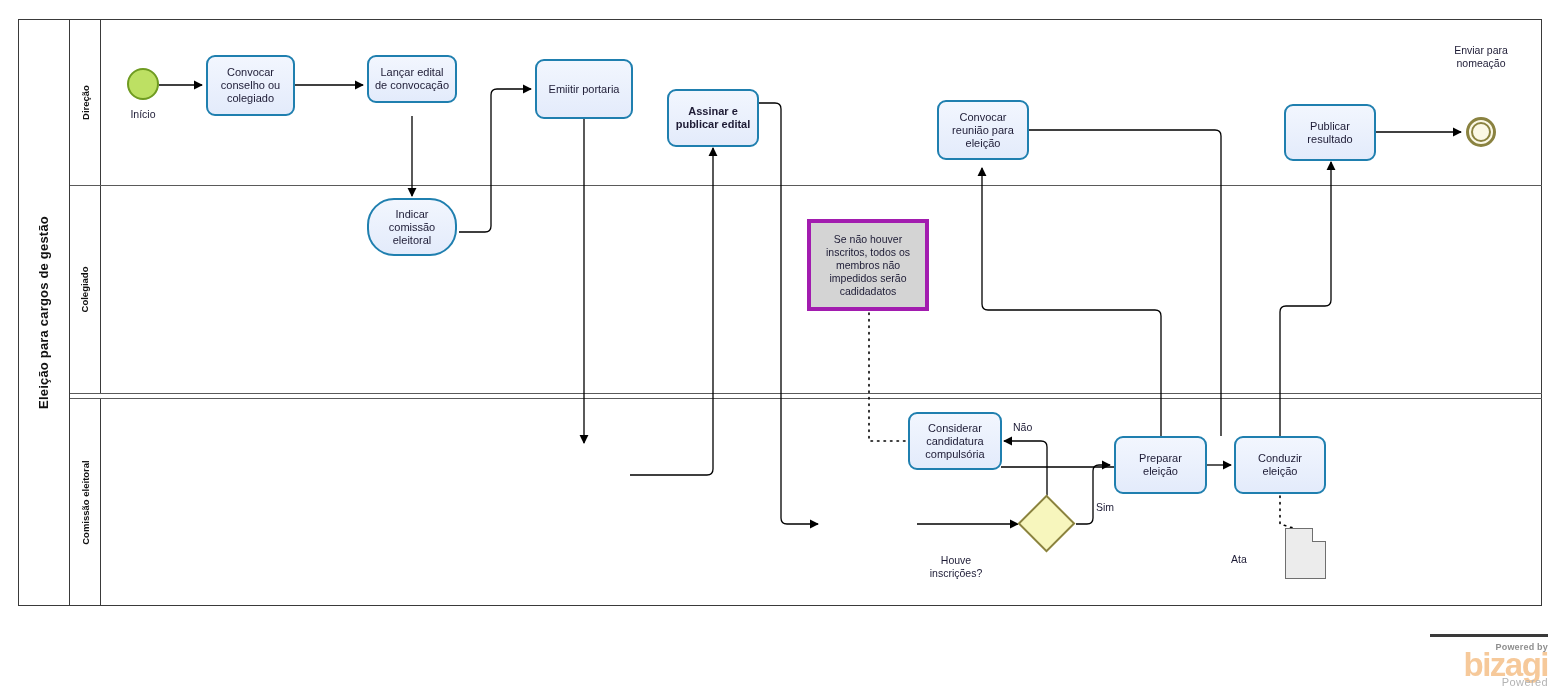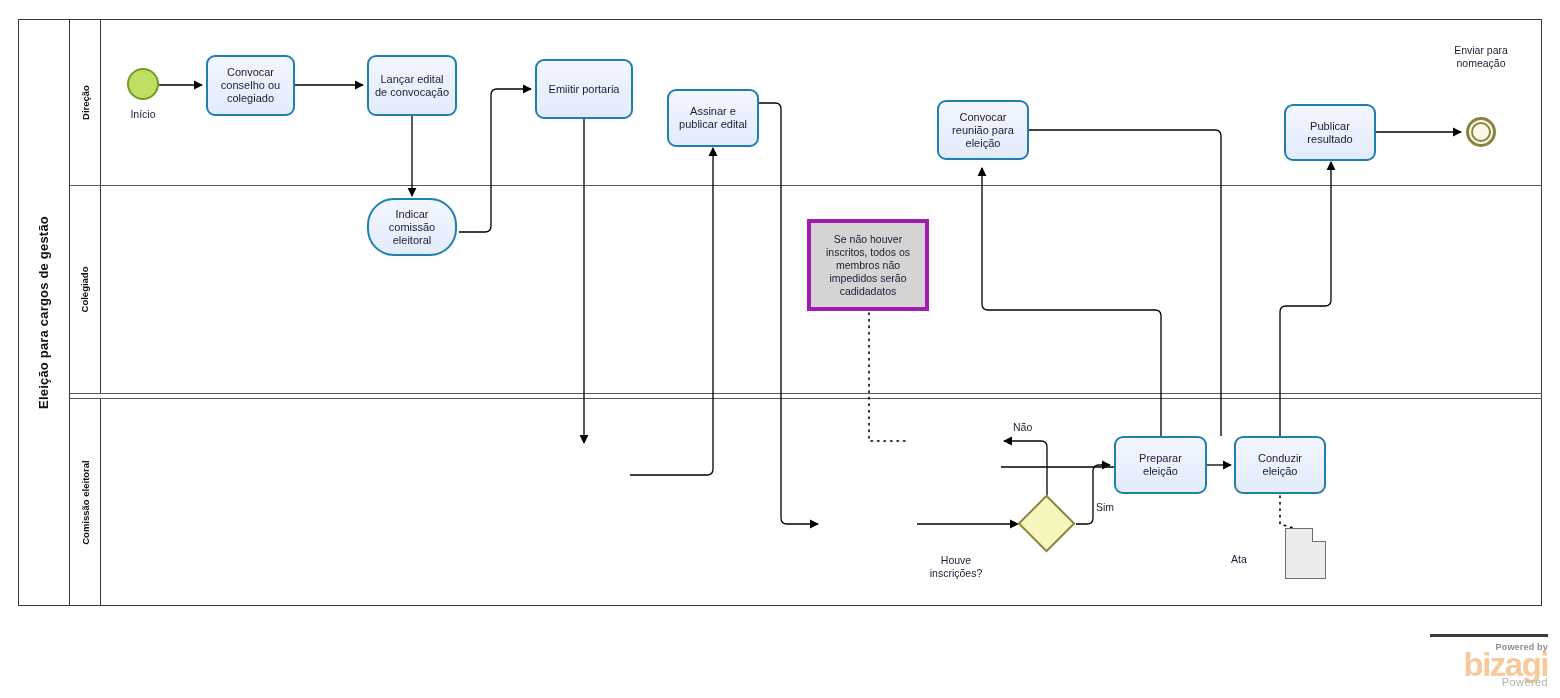--- a/index.html
+++ b/index.html
@@ -118,34 +118,37 @@
   <div class="lbl" style="left:102px;top:108px;width:82px;">Início</div>
 
   <div class="event end" style="left:1466px;top:117px;width:30px;height:30px;"></div>
   <div class="lbl" style="left: 1424px; top: 44px; width: 114px; white-space: pre-line;">Enviar para
 nomeação</div>
 
   <div class="task" style="left: 206px; top: 55px; width: 89px; height: 61px; white-space: pre-line;">Convocar
 conselho ou
 colegiado</div>
 
-  <div class="task" style="left: 367px; top: 55px; width: 90px; height: 61px; white-space: pre-line;">Lançar edital
+  <div class="task" style="left: 367px; top: 55px; width: 90px; height: 48px; white-space: pre-line;">Lançar edital
 de convocação</div>
 
   <div class="task" style="left: 367px; top: 198px; width: 90px; height: 58px; white-space: pre-line; border-radius: 27px;">Indicar
 comissão
 eleitoral</div>
 
   <div class="task" style="left:535px;top:59px;width:98px;height:60px;">Emiitir portaria</div>
 
 
-  <div class="task" style="left: 667px; top: 89px; width: 92px; height: 58px; white-space: pre-line;">Assinar e
+  <div class="task" style="left: 667px; top: 89px; width: 92px; height: 58px; white-space: pre-line; font-weight: bold;">Assinar e
 publicar edital</div>
 
 
+  <div class="task" style="left: 908px; top: 412px; width: 94px; height: 58px; white-space: pre-line;">Considerar
+candidatura
+compulsória</div>
 
   <div class="task" style="left: 937px; top: 100px; width: 92px; height: 60px; white-space: pre-line;">Convocar
 reunião para
 eleição</div>
 
   <div class="task" style="left: 1114px; top: 436px; width: 93px; height: 58px; white-space: pre-line;">Preparar
 eleição</div>
 
   <div class="task" style="left: 1234px; top: 436px; width: 92px; height: 58px; white-space: pre-line;">Conduzir
 eleição</div>

